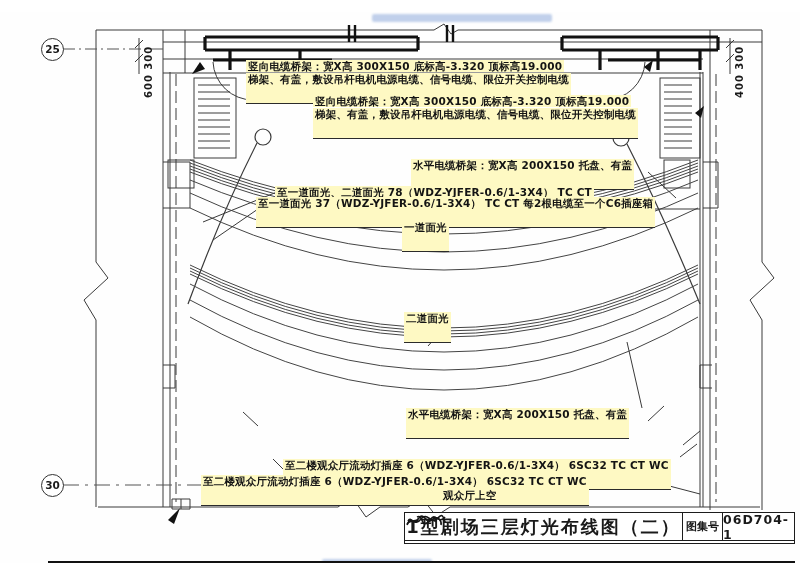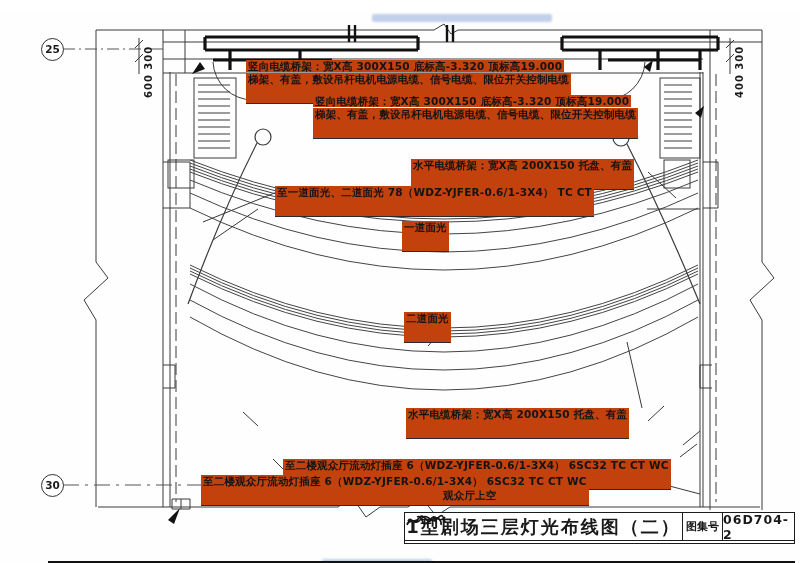--- a/index.html
+++ b/index.html
@@ -1,20 +1,20 @@
 <!DOCTYPE html>
 <html><head>
 <meta charset="utf-8">
 <style>
   html,body{margin:0;padding:0;background:#fff;}
   #page{position:relative;width:800px;height:563px;background:#fefefe;overflow:hidden;
         font-family:"DejaVu Sans",sans-serif;color:#1a1a1a;margin-top:12px;}
   svg{position:absolute;left:0;top:0;}
   .ann{position:absolute;white-space:nowrap;font-size:10.5px;font-weight:600;
-       line-height:1.15;background:#c2410c;padding:0 2px;color:#141414;letter-spacing:.2px;}
+       line-height:1.15;background:#fef9c3;padding:0 2px;color:#141414;letter-spacing:.2px;}
   .u{border-bottom:1.2px solid #2b2b2b;padding-bottom:18px;}
   .bubble{position:absolute;width:21px;height:21px;border:1.3px solid #333;border-radius:50%;
           text-align:center;line-height:21px;font-size:10.5px;font-weight:600;background:#fff;}
   .dim{position:absolute;font-size:10px;font-weight:600;letter-spacing:1px;
        transform:rotate(-90deg);transform-origin:left top;white-space:nowrap;}
   .wm{position:absolute;background:rgba(95,135,205,.38);filter:blur(1.1px);border-radius:2px;}
   
   #tblock{position:absolute;left:404px;top:500px;width:391px;height:32px;background:#fff;
           border:1.6px solid #1c1c1c;display:flex;flex-direction:column;box-sizing:border-box;gap:43px;}
   .tb-row{display:flex;flex:1;min-height:0;}
@@ -150,37 +150,38 @@
   <div class="dim" style="left:143px;top:86px;">600 300</div>
   <div class="dim" style="left:734px;top:86px;">400 300</div>
 
   <div class="ann" style="left:246px;top:48px;">竖向电缆桥架：宽X高 300X150 底标高-3.320 顶标高19.000</div>
   <div class="ann u" style="left:246px;top:61px;">梯架、有盖，敷设吊杆电机电源电缆、信号电缆、限位开关控制电缆</div>
   <div class="ann" style="left:313px;top:83px;">竖向电缆桥架：宽X高 300X150 底标高-3.320 顶标高19.000</div>
   <div class="ann u" style="left:313px;top:96px;">梯架、有盖，敷设吊杆电机电源电缆、信号电缆、限位开关控制电缆</div>
 
   <div class="ann u" style="left:411px;top:147px;">水平电缆桥架：宽X高 200X150 托盘、有盖</div>
   <div class="ann u" style="left:275px;top:174px;">至一道面光、二道面光 78（WDZ-YJFER-0.6/1-3X4） TC CT</div>
+  <div class="ann u" style="left:256px;top:185px;">至一道面光 37（WDZ-YJFER-0.6/1-3X4） TC CT 每2根电缆至一个C6插座箱</div>
 
   <div class="ann u" style="left:402px;top:209px;">一道面光</div>
   <div class="ann u" style="left:404px;top:300px;text-align:center;">二道面光</div>
 
   <div class="ann u" style="left:406px;top:396px;">水平电缆桥架：宽X高 200X150 托盘、有盖</div>
   <div class="ann u" style="left:283px;top:447px;">至二楼观众厅流动灯插座 6（WDZ-YJFER-0.6/1-3X4） 6SC32 TC CT WC</div>
   <div class="ann u" style="left:201px;top:463px;">至二楼观众厅流动灯插座 6（WDZ-YJFER-0.6/1-3X4） 6SC32 TC CT WC</div>
   <div class="ann" style="left:441px;top:477px;">观众厅上空</div>
 
   <div class="wm" style="left:372px;top:2px;width:180px;height:8px;"></div>
   <div class="wm" style="left:322px;top:547px;width:110px;height:8px;"></div>
 
   <div id="tblock">
     <div class="tb-row top">
       <div class="tb-cell tb-title">1型剧场三层灯光布线图（二）</div>
       <div class="tb-cell tb-atlas-label">图集号</div>
-      <div class="tb-cell tb-atlas-no">06D704-2</div>
+      <div class="tb-cell tb-atlas-no">06D704-1</div>
     </div>
     <div class="tb-row">
       <div class="tb-cell lab">审核</div>
       <div class="tb-cell nam">李雪佩</div>
       <div class="sig">
         <svg width="42" height="16" viewBox="0 0 42 16">
             <path d="M2,11 C7,2 10,14 16,6 S27,13 33,5 S40,12 40,8" stroke="#151515" stroke-width="1.5" fill="none"></path>
           </svg>
       </div>
       <div class="tb-cell lab">校对</div>

